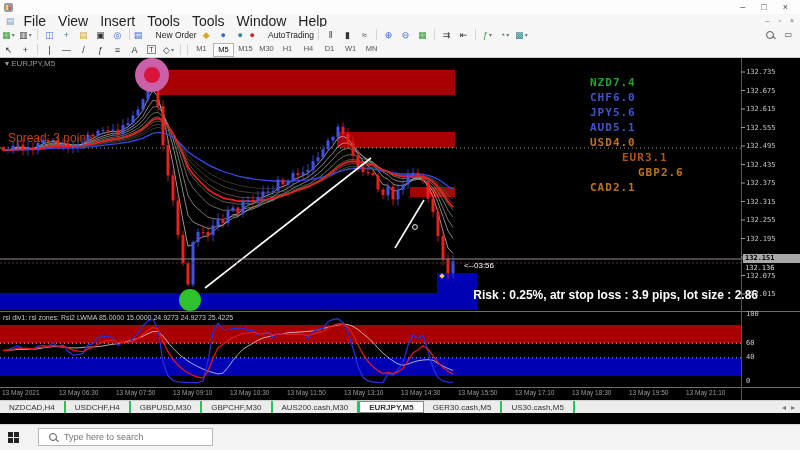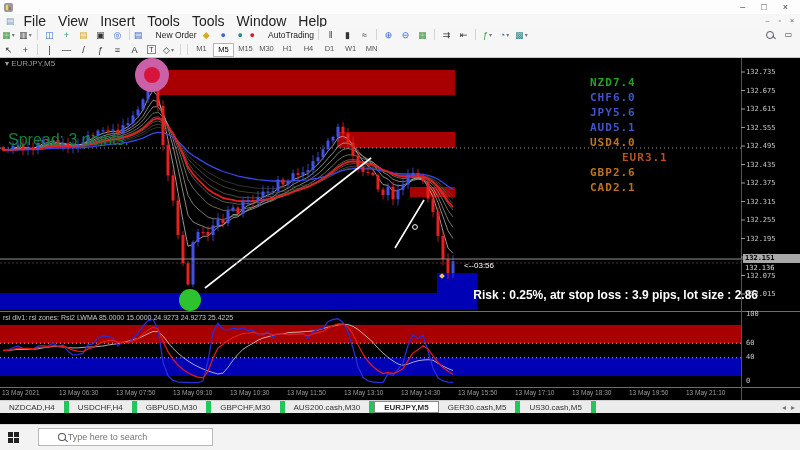--- a/index.html
+++ b/index.html
@@ -25,44 +25,44 @@
   .tbtn .lbl{font-size:8.5px;color:#222;margin-left:12px;}
   .sep{width:1px;height:11px;background:#d4d4d4;margin:0 3px;}
   .g-green{color:#3a9a3a;} .g-blue{color:#3a6ad0;} .g-gold{color:#d9a821;} .g-red{color:#cc2222;} .g-teal{color:#2a8a8a;} .g-dark{color:#333;}
   .tf-btn{min-width:19px;height:12px;display:inline-flex;align-items:center;justify-content:center;font-size:7.5px;color:#555;margin:0 1px;}
   .tf-btn.active{background:#fff;border:1px solid #b5b5b5;color:#000;}
   .mag{width:6px;height:6px;border:1.4px solid #556;border-radius:50%;position:relative;display:inline-block;}
   .mag::after{content:'';position:absolute;width:4px;height:1.4px;background:#556;transform:rotate(45deg);right:-3px;bottom:-1px;}
   
   .chart{position:absolute;top:57px;left:0;width:800px;height:343px;background:#000;z-index:10;}
   .symbol-label{top:2px;left:5px;color:#9a9a9a;font-size:8px;}
-  .spread-note{top:74px;left:8px;color:#15803d;font-size:16px;}
+  .spread-note{top:74px;left:8px;color:#c2410c;font-size:12px;}
   .annotation{top:204px;left:464px;color:#fff;font-size:8px;}
   .risk-note{top:231px;right:42px;color:#fff;font-size:12px;font-weight:bold;}
   .ind-label{top:257px;left:3px;color:#c8c8c8;font-size:7px;white-space:nowrap;}
   .strength-row{position:absolute;left:590px;width:78px;display:flex;justify-content:flex-start;font-family:"DejaVu Sans Mono",monospace;font-weight:bold;font-size:11px;letter-spacing:1px;}
   .axis-label{position:absolute;left:746px;color:#c8c8c8;font-size:7px;font-family:"DejaVu Sans Mono",monospace;}
   .sub-axis-label{position:absolute;left:746px;color:#c8c8c8;font-size:7px;font-family:"DejaVu Sans Mono",monospace;}
   .price-box{position:absolute;left:743px;top:197px;width:55px;height:9px;background:#a8a8a8;color:#000;font-size:7px;font-weight:bold;font-family:"DejaVu Sans Mono",monospace;text-align:left;padding-left:2px;line-height:9px;}
   .price-secondary{position:absolute;left:745px;top:207px;color:#ddd;font-size:7px;font-family:"DejaVu Sans Mono",monospace;}
   .time-label{position:absolute;top:332px;color:#9a9a9a;font-size:6.5px;white-space:nowrap;}
   
   .tabsbar{position:absolute;top:400px;left:0;right:0;height:12px;background:#ececec;border-top:1px solid #cfcfcf;display:flex;align-items:stretch;z-index:30;font-size:8px;color:#333;}
-  .tab{padding:0 9px;display:flex;align-items:center;border-right:5px solid #22c55e;}
+  .tab{padding:0 9px;display:flex;align-items:center;border-right:2px solid #22c55e;}
   .tab.active{background:#fff;border:1px solid #8a8a8a;font-weight:bold;}
   .tab-arrows{margin-left:auto;display:flex;gap:5px;align-items:center;padding-right:5px;color:#777;}
   .statusbar{position:absolute;top:412px;left:0;right:0;height:12px;background:#f0f0f0;border-top:1px solid #d5d5d5;z-index:30;font-size:8px;color:#222;}
   .status-sep{position:absolute;top:2px;width:1px;height:8px;background:#d0d0d0;}
   .traffic-icon{position:absolute;right:62px;top:3px;display:flex;align-items:flex-end;gap:1px;}
   .traffic-icon i{display:block;width:2px;background:#2aa35a;}
   
   .taskbar{position:absolute;top:424px;left:0;right:0;height:26px;background:#f3f3f3;border-top:1px solid #d9d9d9;z-index:40;}
   .start{position:absolute;left:8px;top:7px;width:11px;height:11px;display:grid;grid-template-columns:5px 5px;grid-template-rows:5px 5px;gap:1px;}
   .start i{background:#222;display:block;}
-  .tb-search{position:absolute;left:38px;top:3px;width:175px;height:18px;background:#fff;border:1px solid #b8b8b8;display:flex;align-items:center;padding:0 19px;box-sizing:border-box;}
+  .tb-search{position:absolute;left:38px;top:3px;width:175px;height:18px;background:#fff;border:1px solid #b8b8b8;display:flex;align-items:center;gap:5px;padding:0 10px;box-sizing:border-box;}
   .tb-search input{border:none;outline:none;font-size:9px;width:130px;font-family:"Liberation Sans",sans-serif;color:#333;background:transparent;}
   .tb-ic{position:absolute;top:429px;width:16px;height:16px;}
   .app-by{background:#141414;border-radius:2px;position:relative;overflow:hidden;}
   .app-by::after{content:'';position:absolute;left:0;bottom:0;border-left:8px solid #ffd21e;border-top:8px solid transparent;}
   .chrome{border-radius:50%;background:conic-gradient(#ea4335 0 33%,#34a853 33% 66%,#fbbc05 66% 100%);position:relative;}
   .chrome::after{content:'';position:absolute;left:4px;top:4px;width:8px;height:8px;background:#4285f4;border:2px solid #fff;border-radius:50%;box-sizing:border-box;}
   .face{background:#b98a5e;border-radius:3px;position:relative;}
   .face::after{content:'';position:absolute;left:4px;top:4px;width:8px;height:8px;background:#7a5230;border-radius:50%;}
   .redapp{background:#d14836;border-radius:50%;position:relative;}
   .redapp::after{content:'';position:absolute;right:-1px;bottom:-1px;width:6px;height:6px;background:#2a6fd4;border-radius:2px;}
@@ -494,21 +494,21 @@
           <span class="">5.1</span>
         </span>
         <span class="strength-row" style="top:79px;color:#BE7320;">
           <span class="">USD</span>
           <span class="">4.0</span>
         </span>
         <span class="strength-row" style="top:94px;color:#B4531E;margin-left:32px;">
           <span class="">EUR</span>
           <span class="">3.1</span>
         </span>
-        <span class="strength-row" style="top:109px;color:#BE7320;">
+        <span class="strength-row" style="top:109px;color:#BE7320;margin-left:48px;">
           <span class="">GBP</span>
           <span class="">2.6</span>
         </span>
         <span class="strength-row" style="top:124px;color:#BE7320;">
           <span class="">CAD</span>
           <span class="">2.1</span>
         </span>
       </div>
     <div id="price-axis">
         <span class="axis-label" style="top:11px;">132.735</span>

